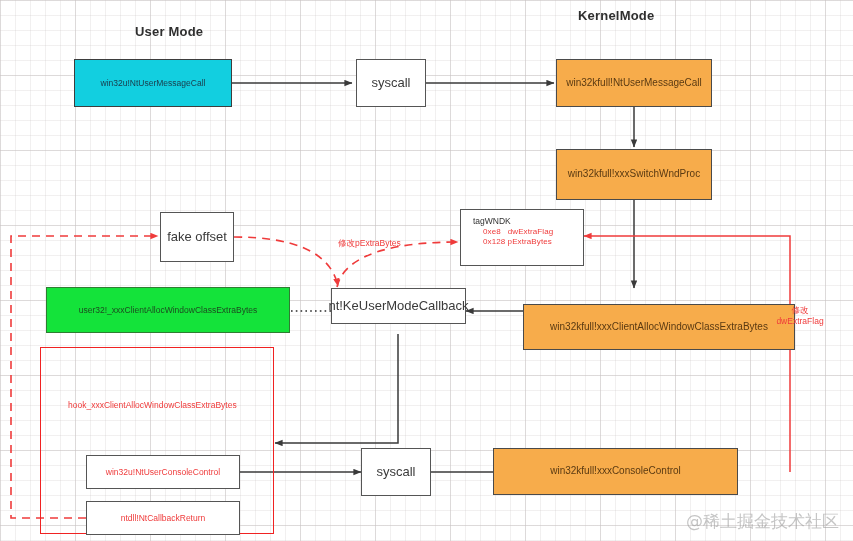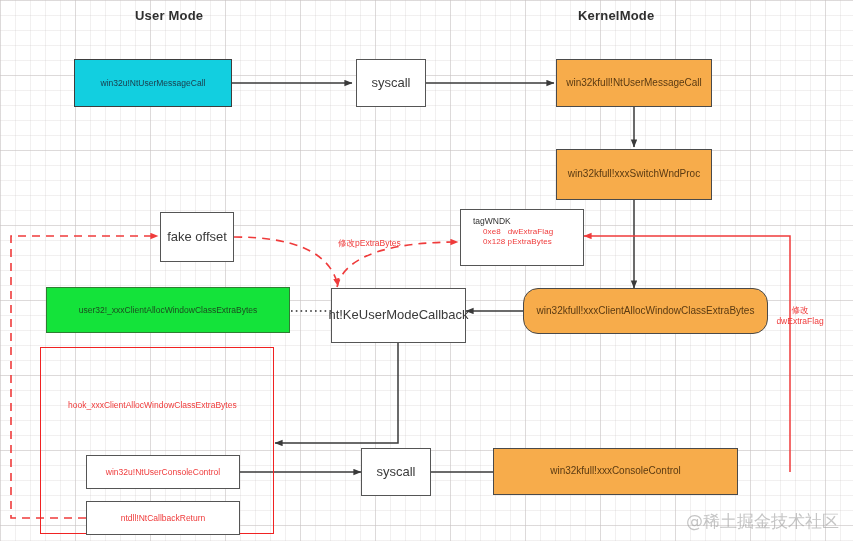--- a/index.html
+++ b/index.html
@@ -168,21 +168,21 @@
 
     <g stroke="#ef3b3b" stroke-width="1.6" fill="none" stroke-dasharray="8,6">
       <path d="M86,518 L11,518 L11,236 L158,236" marker-end="url(#arrRed)"></path>
 
       <path d="M234,237 C290,237 330,250 338,286" marker-end="url(#arrRed)"></path>
 
       <path d="M337,287 C345,252 400,242 458,242" marker-end="url(#arrRed)"></path>
     </g>
   </svg>
 
-  <div class="header" style="left:135px; top:8px;">User  Mode</div>
+  <div class="header" style="left:135px; top:24px;">User  Mode</div>
   <div class="header" style="left:578px; top:8px;">KernelMode</div>
 
   <div class="hook-group" style="left:40px; top:347px; width:234px; height:187px;"></div>
   <div class="hook-title" style="left:68px; top:400px;">hook_xxxClientAllocWindowClassExtraBytes</div>
 
   <div class="node n-cyan" style="left:74px; top:59px; width:158px; height:48px;">win32u!NtUserMessageCall</div>
 
   <div class="node n-white" style="left:356px; top:59px; width:70px; height:48px;">syscall</div>
 
   <div class="node n-orange" style="left:556px; top:59px; width:156px; height:48px;">win32kfull!NtUserMessageCall</div>
@@ -192,23 +192,23 @@
   <div class="node n-white" style="left:160px; top:212px; width:74px; height:50px;">fake offset</div>
 
   <div class="node n-tagwndk" style="left:460px; top:209px; width:124px; height:57px;">
     <div class="tag-title">tagWNDK</div>
     <div class="tag-row">0xe8   dwExtraFlag</div>
     <div class="tag-row">0x128 pExtraBytes</div>
   </div>
 
   <div class="node n-green" style="left:46px; top:287px; width:244px; height:46px;">user32!_xxxClientAllocWindowClassExtraBytes</div>
 
-  <div class="node n-white" style="left:331px; top:288px; width:135px; height:55px;">nt!KeUserModeCallback</div>
-
-  <div class="node n-orange" style="left:523px; top:288px; width:245px; height:46px;border-radius:15px;">win32kfull!xxxClientAllocWindowClassExtraBytes</div>
+  <div class="node n-white" style="left:331px; top:288px; width:135px; height:36px;">nt!KeUserModeCallback</div>
+
+  <div class="node n-orange" style="left:523px; top:304px; width:272px; height:46px;">win32kfull!xxxClientAllocWindowClassExtraBytes</div>
 
   <div class="node n-white-red" style="left:86px; top:455px; width:154px; height:34px;">win32u!NtUserConsoleControl</div>
 
   <div class="node n-white-red" style="left:86px; top:501px; width:154px; height:34px;">ntdll!NtCallbackReturn</div>
 
   <div class="node n-white" style="left:361px; top:448px; width:70px; height:48px;">syscall</div>
 
   <div class="node n-orange" style="left:493px; top:448px; width:245px; height:47px;">win32kfull!xxxConsoleControl</div>
 
   <div class="annot" style="left:338px; top:238px;">修改pExtraBytes</div>

